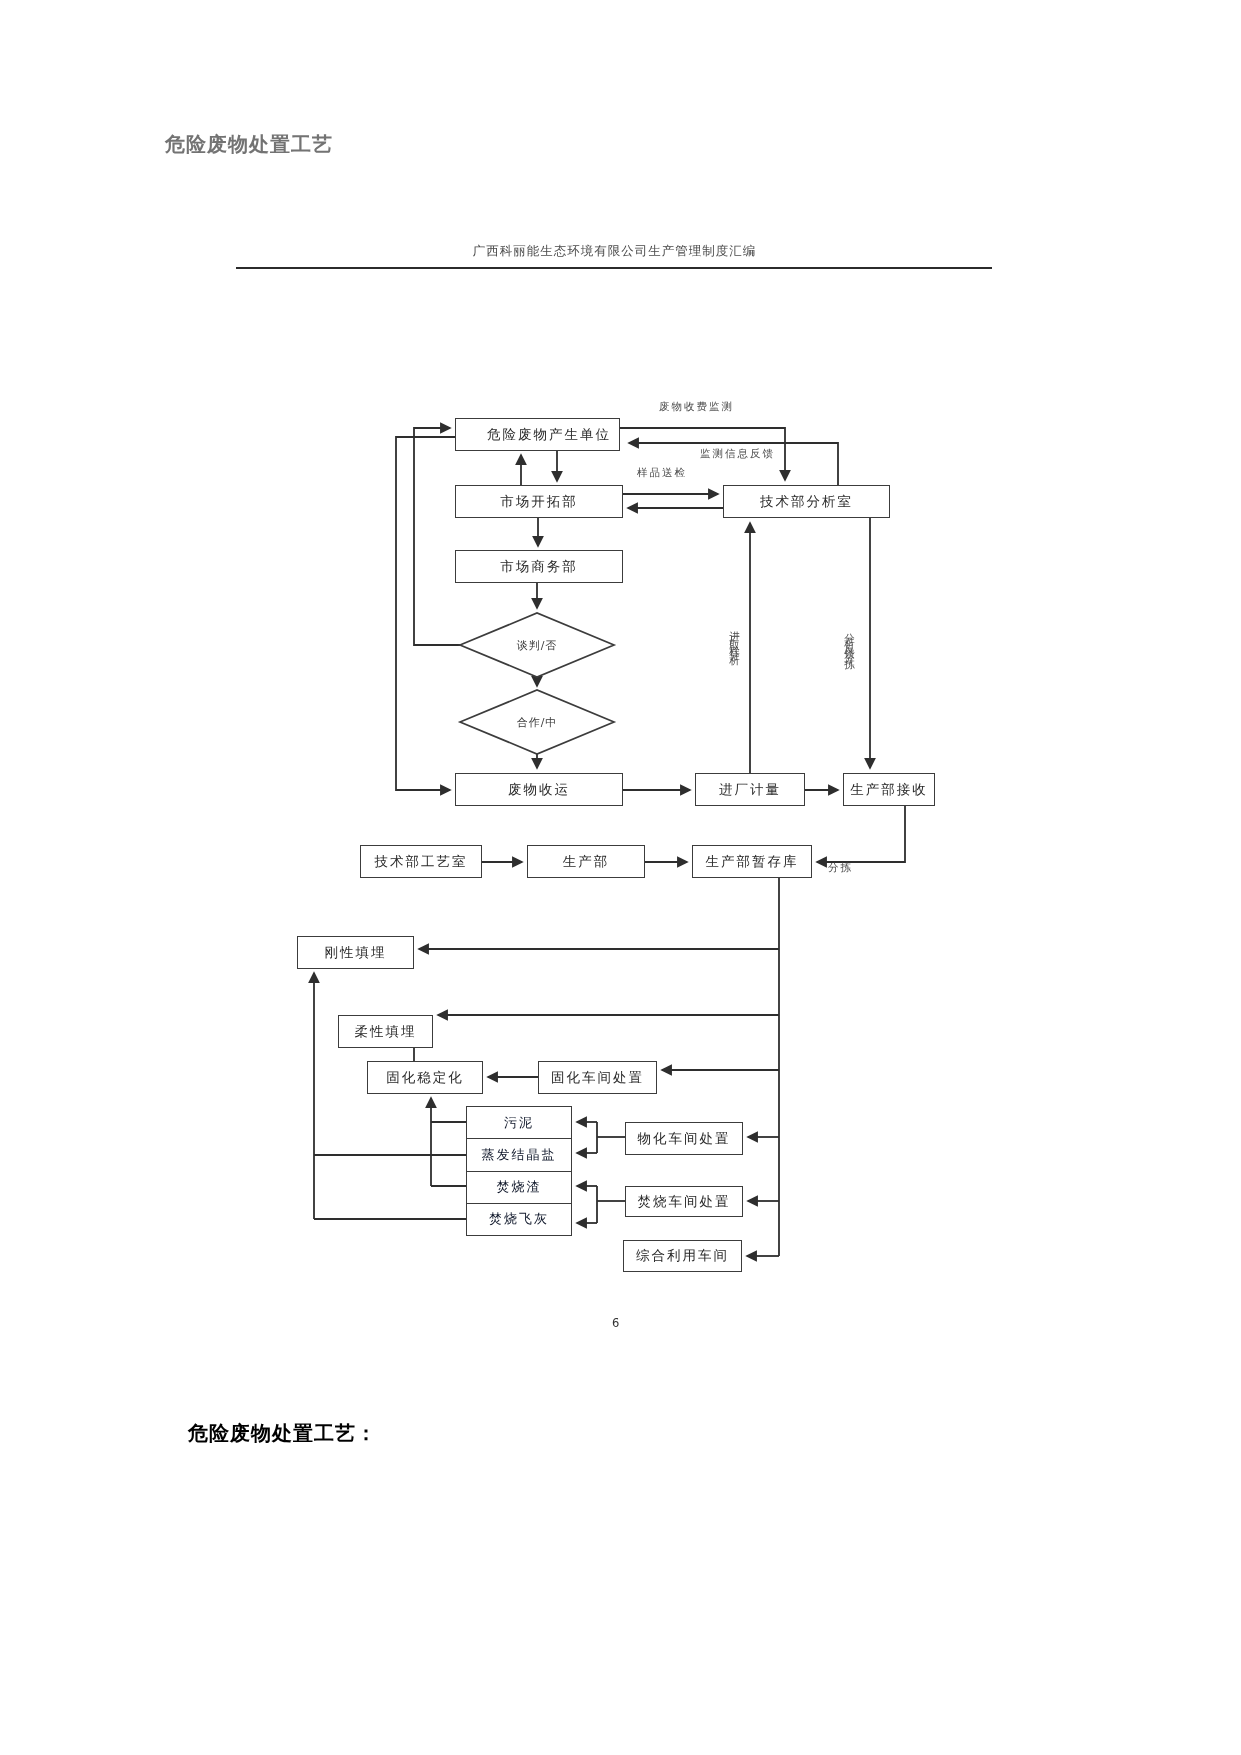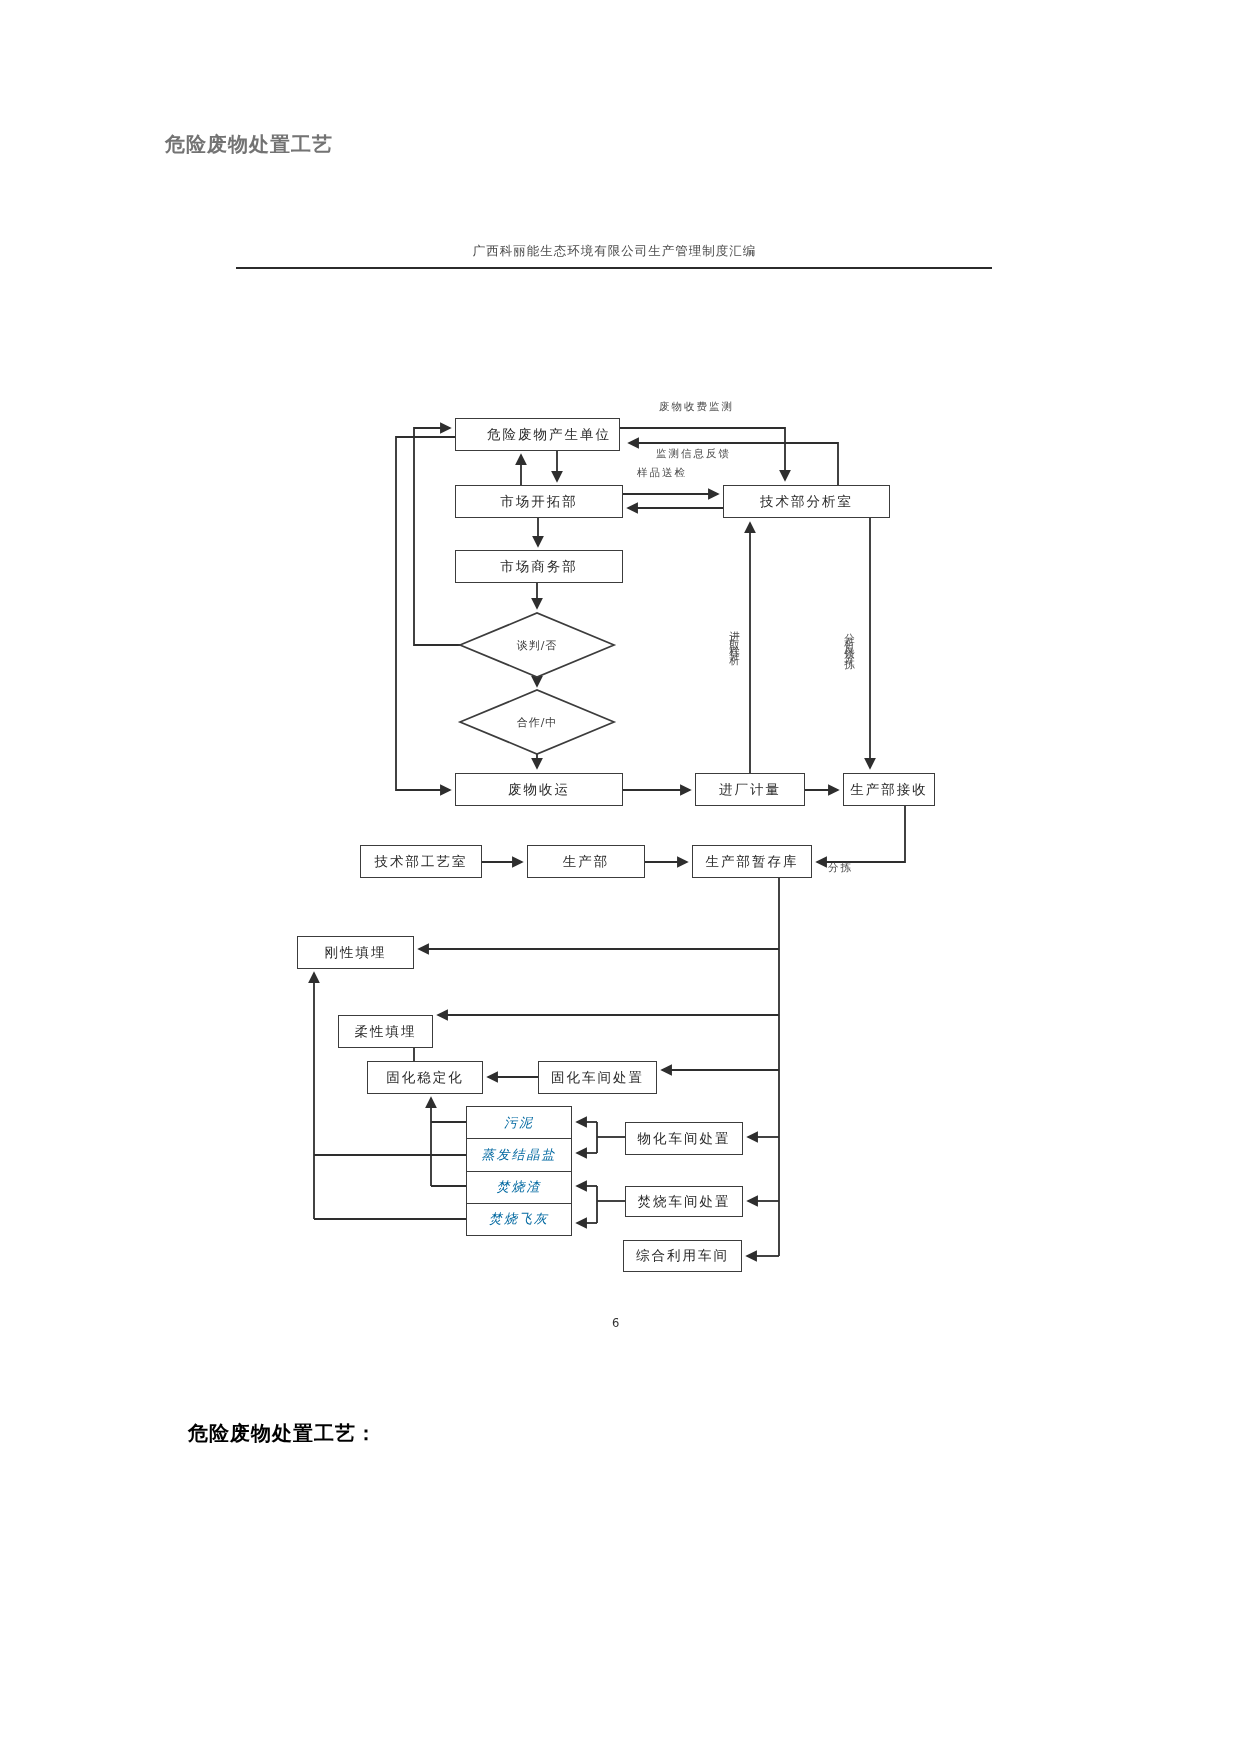--- a/index.html
+++ b/index.html
@@ -16,21 +16,21 @@
   #connectors polyline{fill:none;stroke:#2e2e2e;stroke-width:1.8;}
   #connectors polygon.diamond{fill:#ffffff;stroke:#3c3c3c;stroke-width:1.7;}
   .flow-box{position:absolute;box-sizing:border-box;border:1.7px solid #3c3c3c;background:#fff;
             display:flex;align-items:center;justify-content:center;
             font-size:13.5px;color:#2a2a2a;letter-spacing:2px;white-space:nowrap;}
   .diamond-label{position:absolute;display:flex;align-items:center;justify-content:center;
                  font-size:11px;color:#3a3a3a;letter-spacing:1px;white-space:nowrap;}
   .stack{position:absolute;box-sizing:border-box;border:1.7px solid #3c3c3c;background:#fff;
          display:flex;flex-direction:column;}
   .stack .row{flex:1;display:flex;align-items:center;justify-content:center;
-              font-size:13px;color:#0369a1;letter-spacing:2px;box-sizing:border-box;font-style:italic;}
+              font-size:13px;color:#0f172a;letter-spacing:2px;box-sizing:border-box;}
   .stack .row + .row{border-top:1.7px solid #3c3c3c;}
   .edge-label{position:absolute;font-size:10.5px;color:#4a4a4a;letter-spacing:2px;white-space:nowrap;}
   .edge-label.v{writing-mode:vertical-rl;letter-spacing:5px;}
   .page-number{position:absolute;left:612px;top:1316px;font-size:11.5px;color:#333;}
 </style>
 </head>
 <body>
 
 <div class="page">
   <div class="h-top">危险废物处置工艺</div>
@@ -110,21 +110,21 @@
       <div class="stack" style="position: absolute; left: 466px; top: 1106px; width: 106px; height: 130px;">
         <div class="row">污泥</div>
         <div class="row">蒸发结晶盐</div>
         <div class="row">焚烧渣</div>
         <div class="row">焚烧飞灰</div>
       </div>
       <div class="flow-box" style="position: absolute; left: 625px; top: 1122px; width: 118px; height: 33px;">物化车间处置</div>
       <div class="flow-box" style="position: absolute; left: 625px; top: 1186px; width: 118px; height: 31px;">焚烧车间处置</div>
       <div class="flow-box" style="position: absolute; left: 623px; top: 1240px; width: 119px; height: 32px;">综合利用车间</div>
       <div class="edge-label" style="position: absolute; left: 659px; top: 400px;">废物收费监测</div>
-      <div class="edge-label" style="position: absolute; left: 656px; top: 447px; text-align: right;">监测信息反馈</div>
+      <div class="edge-label" style="position: absolute; left: 700px; top: 447px; text-align: right;">监测信息反馈</div>
       <div class="edge-label" style="position: absolute; left: 637px; top: 466px;">样品送检</div>
       <div class="edge-label v" style="position: absolute; left: 728px; top: 622px;">进厂取样分析</div>
       <div class="edge-label v" style="position: absolute; left: 843px; top: 625px;">分析反馈分拣</div>
       <div class="edge-label" style="position: absolute; left: 828px; top: 861px;">分拣</div>
     </div>
 
   <div class="page-number">6</div>
   <div class="h-bottom">危险废物处置工艺：</div>
 </div>
 

